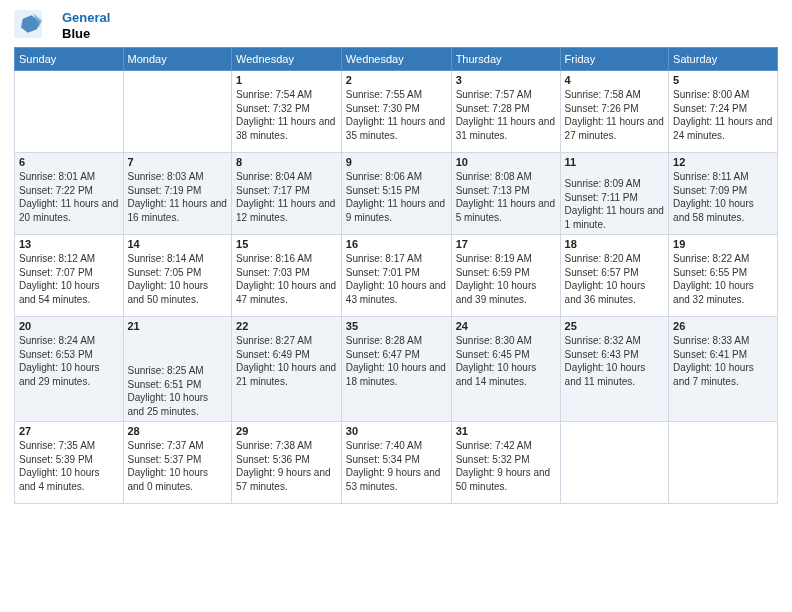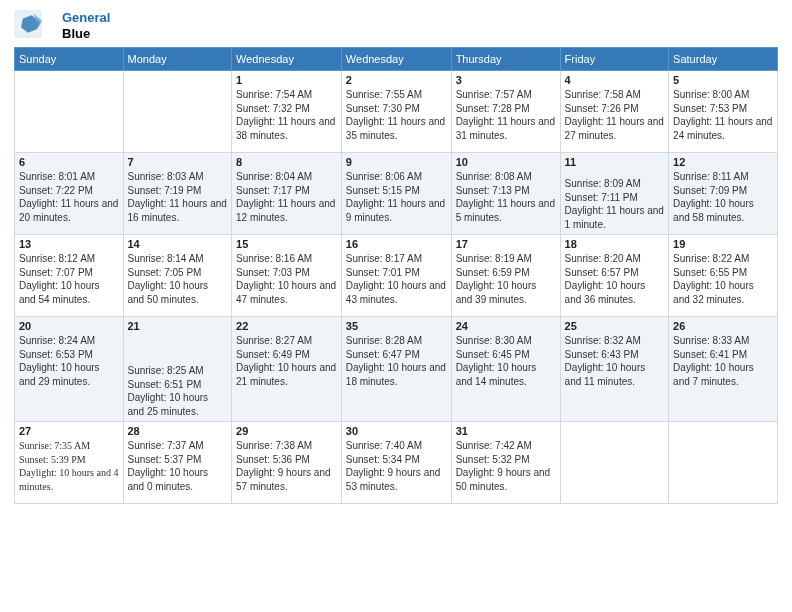--- a/index.html
+++ b/index.html
@@ -147,21 +147,21 @@
           </td>
           <td>
             <div class="day-num">4</div>
             <div class="day-info" style="white-space: pre-line;">Sunrise: 7:58 AM
 Sunset: 7:26 PM
 Daylight: 11 hours and 27 minutes.</div>
           </td>
           <td>
             <div class="day-num">5</div>
             <div class="day-info" style="white-space: pre-line;">Sunrise: 8:00 AM
-Sunset: 7:53 PM
+Sunset: 7:24 PM
 Daylight: 11 hours and 24 minutes.</div>
           </td>
         </tr>
         <tr>
           <td>
             <div class="day-num">6</div>
             <div class="day-info" style="white-space: pre-line;">Sunrise: 8:01 AM
 Sunset: 7:22 PM
 Daylight: 11 hours and 20 minutes.</div>
           </td>
@@ -286,21 +286,21 @@
           <td>
             <div class="day-num">26</div>
             <div class="day-info" style="white-space: pre-line;">Sunrise: 8:33 AM
 Sunset: 6:41 PM
 Daylight: 10 hours and 7 minutes.</div>
           </td>
         </tr>
         <tr>
           <td>
             <div class="day-num">27</div>
-            <div class="day-info" style="white-space: pre-line; font-family: Liberation Serif, serif;">Sunrise: 7:35 AM
+            <div class="day-info" style="white-space: pre-line;">Sunrise: 7:35 AM
 Sunset: 5:39 PM
 Daylight: 10 hours and 4 minutes.</div>
           </td>
           <td>
             <div class="day-num">28</div>
             <div class="day-info" style="white-space: pre-line;">Sunrise: 7:37 AM
 Sunset: 5:37 PM
 Daylight: 10 hours and 0 minutes.</div>
           </td>
           <td>

